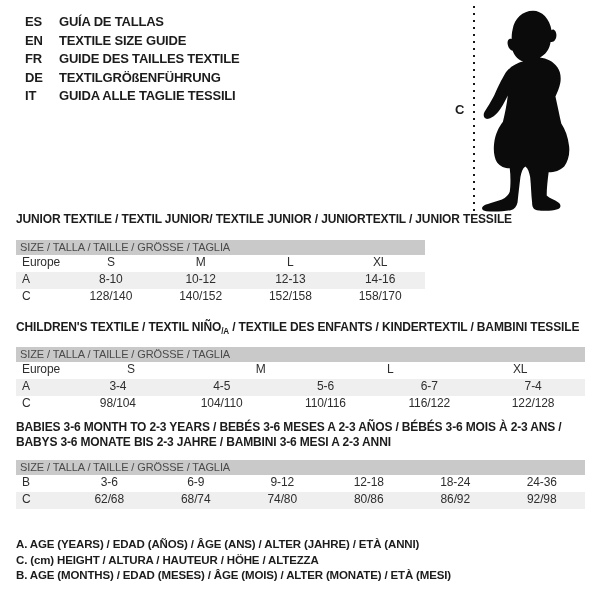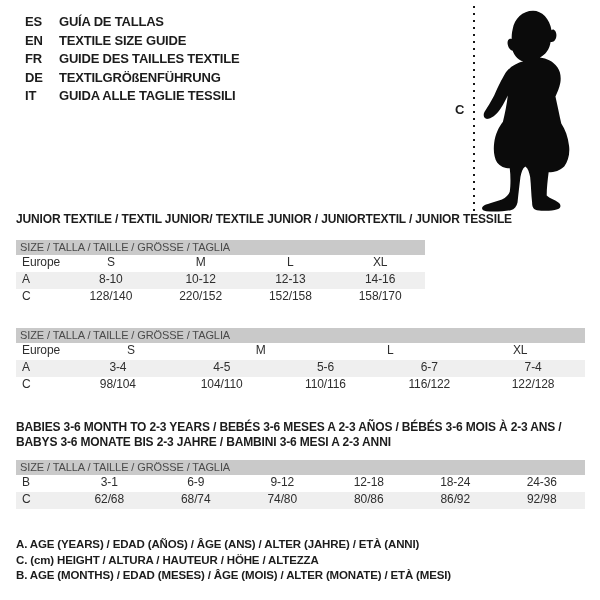--- a/index.html
+++ b/index.html
@@ -132,27 +132,30 @@
         <div class="trow shade">
           <span class="tlabel">A</span>
           <span class="tcell">8-10</span>
           <span class="tcell">10-12</span>
           <span class="tcell">12-13</span>
           <span class="tcell">14-16</span>
         </div>
         <div class="trow">
           <span class="tlabel">C</span>
           <span class="tcell">128/140</span>
-          <span class="tcell">220/152</span>
+          <span class="tcell">140/152</span>
           <span class="tcell">152/158</span>
           <span class="tcell">158/170</span>
         </div>
       </div>
     </section>
     <section class="sec sec-1">
+      <div class="sec-title">
+        <div class="title-line"><span>CHILDREN'S TEXTILE / TEXTIL NIÑO</span><sub>/A</sub><span> / TEXTILE DES ENFANTS / KINDERTEXTIL / BAMBINI TESSILE</span></div>
+      </div>
       <div class="size-table">
         <div class="band">SIZE / TALLA / TAILLE / GRÖSSE / TAGLIA</div>
         <div class="trow">
           <span class="tlabel">Europe</span>
           <span class="tcell">S</span>
           <span class="tcell">M</span>
           <span class="tcell">L</span>
           <span class="tcell">XL</span>
         </div>
         <div class="trow shade">
@@ -175,21 +178,21 @@
     </section>
     <section class="sec sec-2">
       <div class="sec-title">
         <div class="title-line">BABIES 3-6 MONTH TO 2-3 YEARS / BEBÉS 3-6 MESES A 2-3 AÑOS / BÉBÉS 3-6 MOIS À 2-3 ANS /</div>
         <div class="title-line">BABYS 3-6 MONATE BIS 2-3 JAHRE / BAMBINI 3-6 MESI A 2-3 ANNI</div>
       </div>
       <div class="size-table">
         <div class="band">SIZE / TALLA / TAILLE / GRÖSSE / TAGLIA</div>
         <div class="trow">
           <span class="tlabel">B</span>
-          <span class="tcell">3-1</span>
+          <span class="tcell">3-6</span>
           <span class="tcell">6-9</span>
           <span class="tcell">9-12</span>
           <span class="tcell">12-18</span>
           <span class="tcell">18-24</span>
           <span class="tcell">24-36</span>
         </div>
         <div class="trow shade">
           <span class="tlabel">C</span>
           <span class="tcell">62/68</span>
           <span class="tcell">68/74</span>

